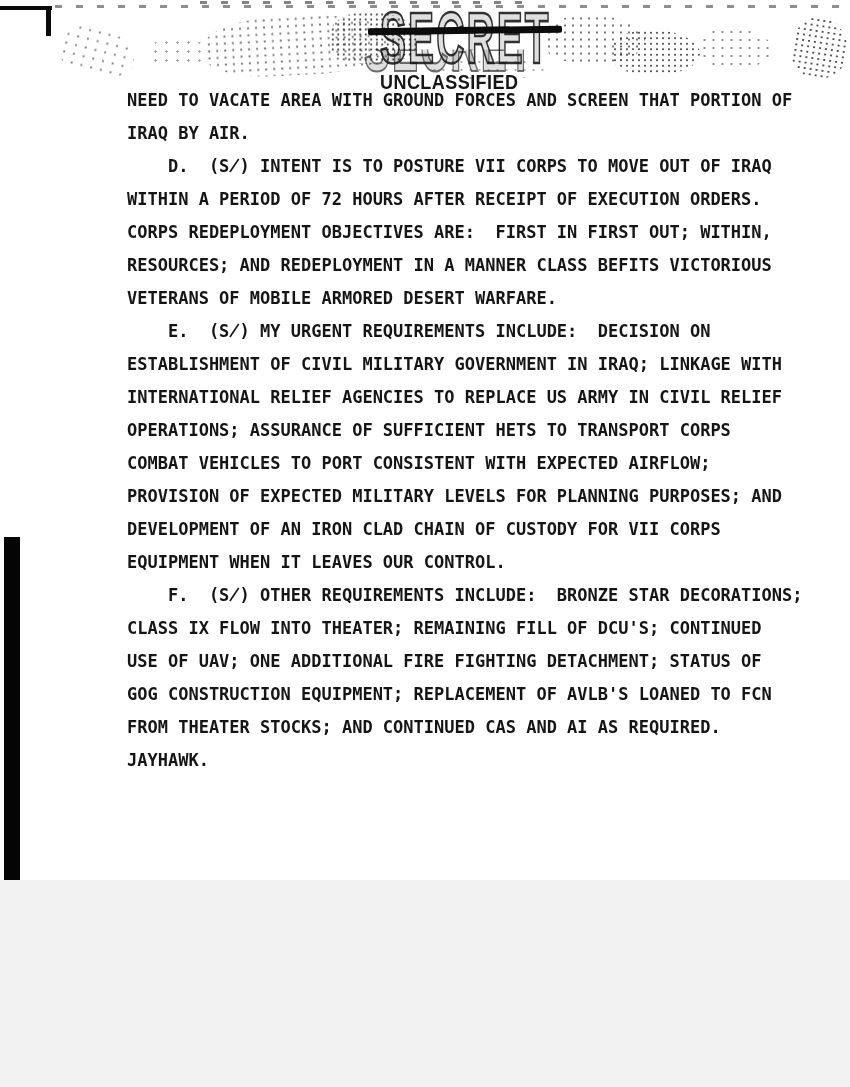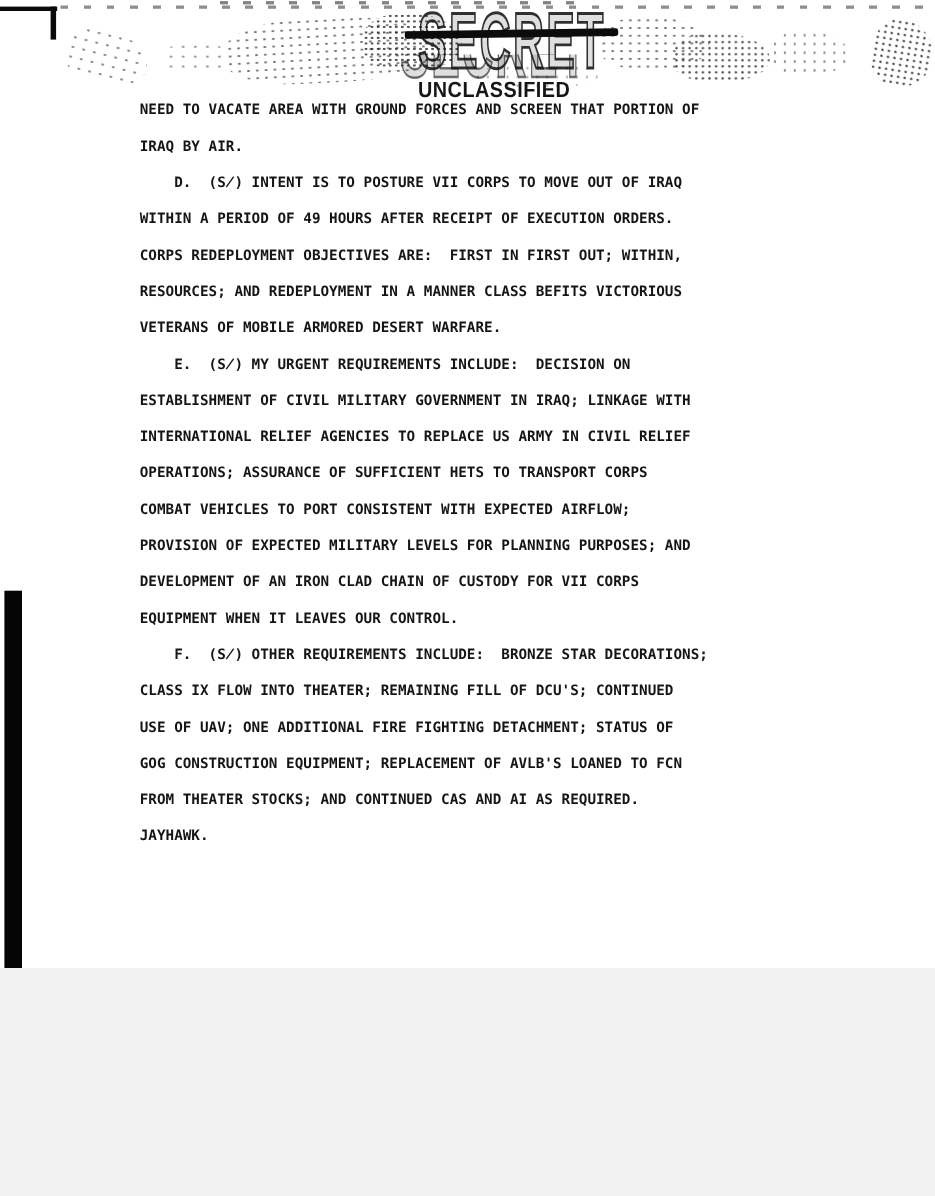--- a/index.html
+++ b/index.html
@@ -3,21 +3,21 @@
 <meta charset="utf-8">
 <style>
   html,body{margin:0;padding:0;background:#f2f2f2;}
   .page{
     position:relative;width:850px;height:880px;background:#ffffff;
     overflow:hidden;font-family:"DejaVu Sans Mono",monospace;text-decoration:underline;
   }
   
   .body-text{
     position:absolute;left:127px;top:84px;width:680px;
-    font-size:13px;line-height:33px;font-weight:700;color:#151515;
+    font-size:17px;line-height:33px;font-weight:700;color:#151515;
     letter-spacing:0;
   }
   .line{white-space:pre;height:33px;}
   
   .stamp-wrap{position:absolute;}
   .stamp-text{
     position:absolute;left:0;top:0;white-space:nowrap;line-height:1;
     font-family:"Liberation Sans",sans-serif;font-weight:700;
     letter-spacing:4px;color:rgba(30,30,30,0.14);
     -webkit-text-stroke:2.6px rgba(22,22,22,0.88);
@@ -98,21 +98,21 @@
     <div class="stamp-text big ghost-top">SECRET</div>
     <div class="strike top"></div>
   </div>
 
   <div class="unclassified top">UNCLASSIFIED</div>
 
   <div class="body-text">
     <div class="line">NEED TO VACATE AREA WITH GROUND FORCES AND SCREEN THAT PORTION OF</div>
     <div class="line">IRAQ BY AIR.</div>
     <div class="line">    D.  (S̸) INTENT IS TO POSTURE VII CORPS TO MOVE OUT OF IRAQ</div>
-    <div class="line">WITHIN A PERIOD OF 49 HOURS AFTER RECEIPT OF EXECUTION ORDERS.</div>
+    <div class="line">WITHIN A PERIOD OF 72 HOURS AFTER RECEIPT OF EXECUTION ORDERS.</div>
     <div class="line">CORPS REDEPLOYMENT OBJECTIVES ARE:  FIRST IN FIRST OUT; WITHIN,</div>
     <div class="line">RESOURCES; AND REDEPLOYMENT IN A MANNER CLASS BEFITS VICTORIOUS</div>
     <div class="line">VETERANS OF MOBILE ARMORED DESERT WARFARE.</div>
     <div class="line">    E.  (S̸) MY URGENT REQUIREMENTS INCLUDE:  DECISION ON</div>
     <div class="line">ESTABLISHMENT OF CIVIL MILITARY GOVERNMENT IN IRAQ; LINKAGE WITH</div>
     <div class="line">INTERNATIONAL RELIEF AGENCIES TO REPLACE US ARMY IN CIVIL RELIEF</div>
     <div class="line">OPERATIONS; ASSURANCE OF SUFFICIENT HETS TO TRANSPORT CORPS</div>
     <div class="line">COMBAT VEHICLES TO PORT CONSISTENT WITH EXPECTED AIRFLOW;</div>
     <div class="line">PROVISION OF EXPECTED MILITARY LEVELS FOR PLANNING PURPOSES; AND</div>
     <div class="line">DEVELOPMENT OF AN IRON CLAD CHAIN OF CUSTODY FOR VII CORPS</div>

